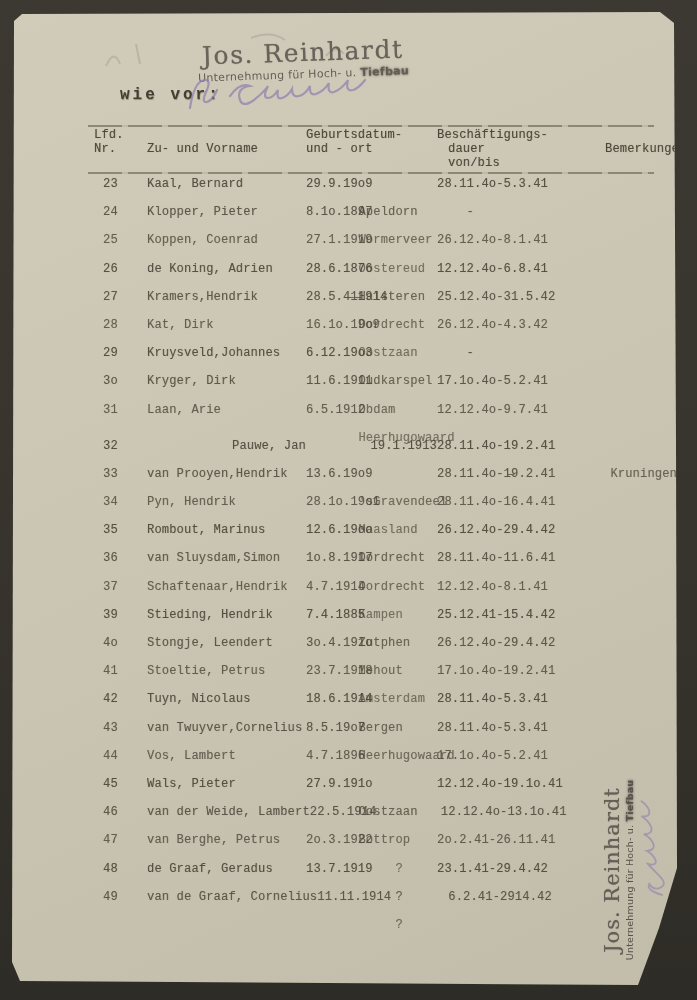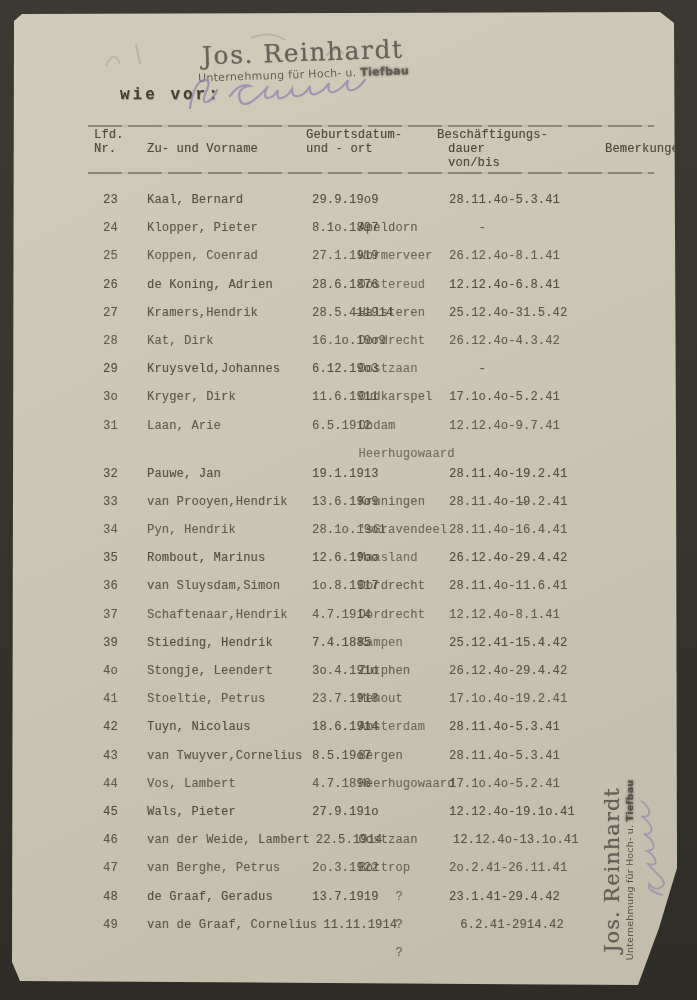--- a/index.html
+++ b/index.html
@@ -47,28 +47,28 @@
   .rule.r-bottom { top:160px; }
   .hdr { position:absolute; white-space:pre; }
   .h-lfd  { left:84px;  top:116px; }
   .h-name { left:137px; top:130px; }
   .h-geb  { left:296px; top:116px; }
   .h-bes  { left:427px; top:116px; }
   .h-bes .ind { margin-left:11px; }
   .h-bem  { left:595px; top:130px; }
 
   
-  .rows { position:absolute; left:0; top:181px; width:667px; }
+  .rows { position:absolute; left:0; top:165px; width:667px; }
   .entry { position:relative; height:28.2px; }
-  .entry.gap { margin-top:20px; }
+  .entry.gap { margin-top:8px;text-align:right; }
   .entry:nth-child(3n)   { opacity:.82; }
   .entry:nth-child(3n+1) { opacity:.93; }
   .entry:nth-child(3n+2) { opacity:.87; }
   .nr  { position:absolute; left:93px; top:0; }
-  .l1  { display:flex; margin-left:137px;gap:6px; }
+  .l1  { display:flex; margin-left:137px; }
   .name  { min-width:159px; white-space:pre; }
   .bdate { min-width:131px; white-space:pre; }
   .emp   { white-space:pre; }
   .l2  { margin-left:304px; white-space:pre; opacity:.85; }
 
   
   .stamp-side { position:absolute; left:482px; top:836px; width:260px; height:44px;
                 transform:rotate(-90deg); text-align:center; color:var(--stamp_ink,#57534a); }
   .stamp-side .s1 { font-family:"DejaVu Serif", serif; font-size:21px; letter-spacing:1px;
                     opacity:.88; text-shadow:0 0 1px rgba(70,66,58,.6); }

